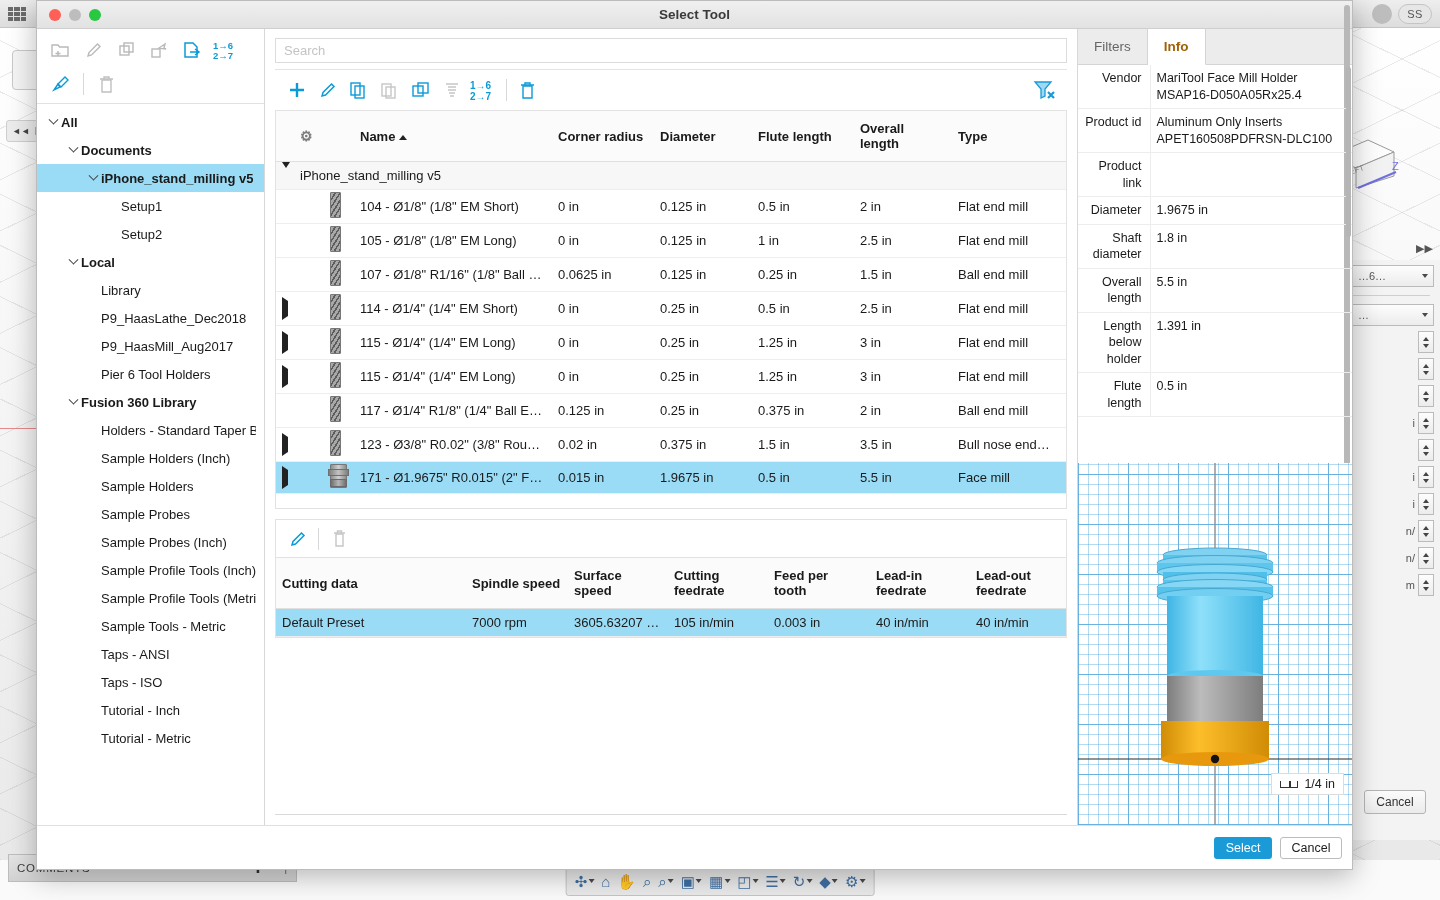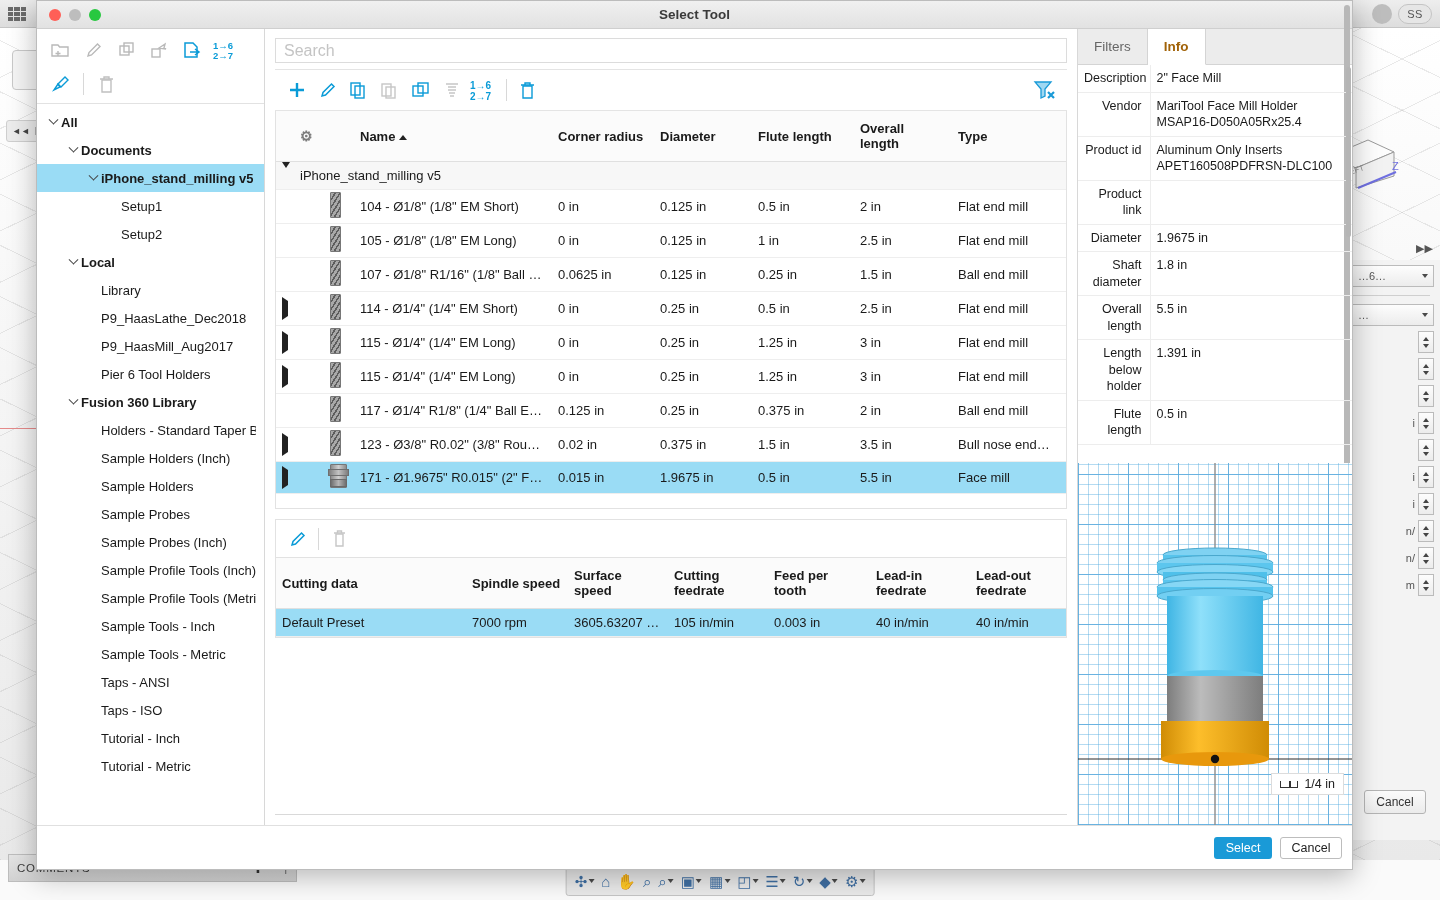--- a/index.html
+++ b/index.html
@@ -150,21 +150,21 @@
   #sb-scroll {
     position: absolute; right: 2px; top: 4px; width: 6px; height: 690px;
     background: #b8b8b8; border-radius: 3px;
   }
 
   
   #center { flex: 1; display: flex; flex-direction: column; min-width: 0; background: #fff; }
   #search-wrap { padding: 9px 10px 6px 10px; }
   #search-input {
     width: 100%; height: 25px; border: 1px solid #dcdcdc; background: #fff;
-    padding: 0 8px; font-size: 16px; color: #333; outline: none;
+    padding: 0 8px; font-size: 13px; color: #333; outline: none;
     font-family: "Liberation Sans", sans-serif;
   }
   #search-input::placeholder { color: #c4c4c4; }
   #list-toolbar {
     height: 42px; border-top: 1px solid #e4e4e4; border-bottom: 1px solid #e4e4e4;
     display: flex; align-items: center; padding: 0 6px; margin: 0 10px;
     position: relative;
   }
   #filter-clear { position: absolute; right: 10px; top: 9px; }
 
@@ -602,24 +602,20 @@
             <span class="tw"></span>
             <span class="tree-label">Sample Probes (Inch)</span>
           </div>
           <div class="tree-item" style="padding-left: 48px;">
             <span class="tw"></span>
             <span class="tree-label">Sample Profile Tools (Inch)</span>
           </div>
           <div class="tree-item" style="padding-left: 48px;">
             <span class="tw"></span>
             <span class="tree-label">Sample Profile Tools (Metric</span>
-          </div>
-          <div class="tree-item" style="padding-left: 48px;">
-            <span class="tw"></span>
-            <span class="tree-label">Sample Tools - Inch</span>
           </div>
           <div class="tree-item" style="padding-left: 48px;">
             <span class="tw"></span>
             <span class="tree-label">Sample Tools - Metric</span>
           </div>
           <div class="tree-item" style="padding-left: 48px;">
             <span class="tw"></span>
             <span class="tree-label">Taps - ANSI</span>
           </div>
           <div class="tree-item" style="padding-left: 48px;">
@@ -897,24 +893,20 @@
     <div id="rightpanel">
       <div id="rp-tabs">
         <div class="rp-tab">Filters</div>
         <div class="rp-tab active">Info</div>
       </div>
 
       <div id="rp-props">
         <table class="props">
           <tbody id="props-tbody">
               <tr>
-                <td class="k">Description</td>
-                <td class="v">2" Face Mill</td>
-              </tr>
-              <tr>
                 <td class="k">Vendor</td>
                 <td class="v">MariTool Face Mill Holder MSAP16-D050A05Rx25.4</td>
               </tr>
               <tr>
                 <td class="k">Product id</td>
                 <td class="v">Aluminum Only Inserts APET160508PDFRSN-DLC100</td>
               </tr>
               <tr>
                 <td class="k">Product link</td>
                 <td class="v"></td>

